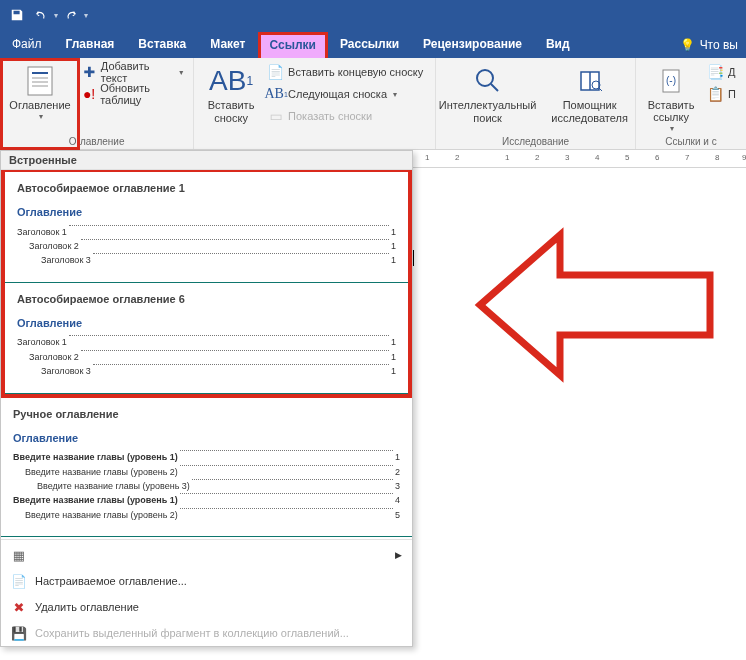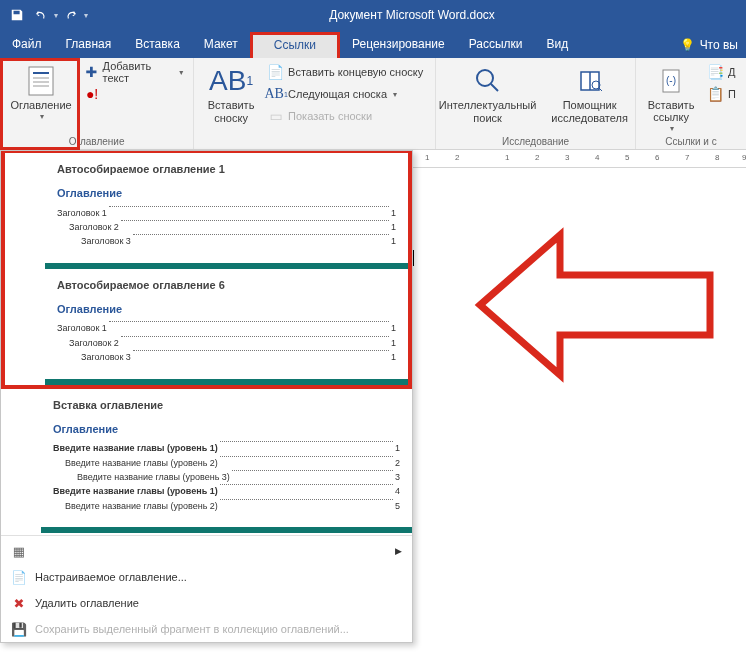--- a/index.html
+++ b/index.html
@@ -3,23 +3,23 @@
 <meta charset="utf-8">
 <style>
   * { box-sizing: border-box; margin: 0; padding: 0; font-family: "Segoe UI", Tahoma, sans-serif; }
   body { width: 746px; height: 660px; overflow: hidden; background: #fff; position: relative; }
   .titlebar { background: #2b579a; height: 30px; display: flex; align-items: center; color: #fff; font-size: 12px; }
   .qat { display: flex; align-items: center; gap: 2px; padding-left: 6px; }
   .qat .qicon { width: 22px; height: 22px; display: flex; align-items: center; justify-content: center; color:#fff; }
   .qat .qarrow { font-size: 8px; opacity: .7; }
   .titlebar .title { flex: 1; text-align: center; font-size: 12px; padding-right: 10px; }
   .tabrow { background: #2b579a; height: 28px; display: flex; align-items: flex-end; color:#fff; font-size: 12px; }
-  .tab { padding: 6px 12px 7px; cursor: default; }
+  .tab { padding: 6px 12px 7px; cursor: default; font-weight: bold; }
   .tab.file { background: #2b579a; font-weight: 400; }
-  .tab.active { background: #e5e5e5; color: #2b579a; border: 3px solid #d9291c; border-bottom: none; margin-bottom: -1px; padding: 3px 21px 7px; }
+  .tab.active { background: #f0abfc; color: #2b579a; border: 3px solid #d9291c; border-bottom: none; margin-bottom: -1px; padding: 3px 9px 7px; }
   .tabrow .help { margin-left: auto; padding: 6px 8px; display:flex; align-items:center; gap:4px;}
   .ribbon { background: #f3f3f3; border-bottom: 1px solid #d4d4d4; height: 92px; display: flex; position: relative; }
   .group { display: flex; flex-direction: column; align-items: center; padding: 3px 6px 2px; border-right: 1px solid #e0e0e0; }
   .group .gcontent { display: flex; align-items: flex-start; gap: 4px; flex: 1; }
   .group .glabel { font-size: 10px; color: #666; text-align:center; line-height: 1.1; padding-top:1px;}
   .bigbtn { display: flex; flex-direction: column; align-items: center; justify-content: flex-start; width: 68px; height: 72px; font-size: 11px; color:#3b3b3b; text-align:center; padding-top:4px;}
   .bigbtn .bigicon { width: 32px; height: 32px; display:flex; align-items:center; justify-content:center; font-size: 28px; color:#2b579a; margin-bottom: 2px;}
   .bigbtn .blabel { line-height: 1.15; }
   .smallrow { display: flex; align-items: center; gap: 4px; font-size: 11px; color:#3b3b3b; height: 22px; padding: 0 4px;}
   .smallrow.disabled { color:#b0b0b0; }
@@ -28,21 +28,21 @@
   .highlight-red { border: 3px solid #d9291c; }
   .oglav-btn { position: absolute; left:0; top:0; width:80px; height:92px; }
   .ruler { height: 18px; background:#fff; border-bottom:1px solid #d4d4d4; font-size:8px; color:#666; position:relative; padding-left: 413px; overflow:hidden;}
   .ruler .num { position:absolute; top:3px; font-size:8px; }
   .doc-area { position:absolute; left:413px; top:168px; right:0; bottom:0; background:#fff; }
   .cursor { position:absolute; left:0; top:82px; width:1px; height:16px; background:#000; }
   
   .toc-panel { position:absolute; left:0; top:150px; width:413px; background:#fff; border:1px solid #c6c6c6; box-shadow: 3px 3px 6px rgba(0,0,0,.2); z-index:10; }
   .toc-section-hdr { background:#f0f0f0; padding:3px 8px; font-size:11px; font-weight:600; color:#444; border-bottom:1px solid #e0e0e0;}
   .toc-red-wrap { border:4px solid #d9291c; border-top-width: 2px; }
-  .toc-item { padding: 10px 12px 14px; border-bottom:6px solid #0f766e;margin-left:40px; }
+  .toc-item { padding: 10px 12px 14px; border-bottom:1px solid #0f766e; }
   .toc-item-title { font-size:11px; font-weight:600; color:#444; margin-bottom:10px; }
   .toc-preview { font-size:9px; line-height:1.6; }
   .toc-preview .heading { color:#2b579a; font-size:11px; font-weight:600; margin-bottom:3px; }
   .toc-line { display:flex; align-items:flex-start; white-space:nowrap; color:#333;}
   .toc-line.l1 { padding-left: 0;} 
   .toc-line.l2 { padding-left: 12px;} 
   .toc-line.l3 { padding-left: 24px;} 
   .toc-line .label { }
   .toc-line .dots { flex:1; border-bottom: 1px dotted #777; margin: 0 2px 2px; height: 1px;}
   .toc-line .pg {}
@@ -71,31 +71,30 @@
         </svg>
     </div>
     <span class="qarrow">▾</span>
     <div class="qicon">
       <svg width="14" height="14" viewBox="0 0 16 16">
           <path fill="none" stroke="#fff" stroke-width="1.3" d="M5 12a5 5 0 0 1 5-7l3 2m0 0-2-3m2 3-3 2"></path>
         </svg>
     </div>
     <span class="qarrow">▾</span>
   </div>
-  <div class="title">Документ Microsoft Word.docx</div>
 </div>
 
 <div class="tabrow">
   <div class="tab file">Файл</div>
   <div class="tab">Главная</div>
   <div class="tab">Вставка</div>
   <div class="tab">Макет</div>
   <div class="tab active">Ссылки</div>
+  <div class="tab">Рассылки</div>
   <div class="tab">Рецензирование</div>
-  <div class="tab">Рассылки</div>
   <div class="tab">Вид</div>
   <div class="help">
     <span>💡</span>
     <span>Что вы</span>
   </div>
 </div>
 
 <div class="ribbon">
   <div class="oglav-btn highlight-red"></div>
 
@@ -115,20 +114,21 @@
         <span class="ddarrow">▾</span>
       </div>
       <div>
         <div class="smallrow">
           <span class="smallicon">✚</span>
           <span>Добавить текст</span>
           <span class="ddarrow">▾</span>
         </div>
         <div class="smallrow">
           <span class="smallicon" style="color:#c00;">●!</span>
+          <span>Обновить таблицу</span>
         </div>
       </div>
     </div>
     <div class="glabel">Оглавление</div>
   </div>
 
   <div class="group" style="width:244px;">
     <div class="gcontent">
       <div class="bigbtn" style="width:58px;">
         <div class="bigicon" style="font-family:'Times New Roman',serif;font-weight:400;">
@@ -226,20 +226,21 @@
   <div class="cursor"></div>
 </div>
 
 <div class="big-arrow">
   <svg width="280" height="160" viewBox="0 0 280 160">
     <path d="M 30 80 L 110 10 L 110 50 L 260 50 L 260 110 L 110 110 L 110 150 Z" fill="none" stroke="#d9291c" stroke-width="7" stroke-linejoin="miter"></path>
   </svg>
 </div>
 
 <div class="toc-panel">
+  <div class="toc-section-hdr">Встроенные</div>
 
   <div class="toc-red-wrap">
     <div class="toc-item">
       <div class="toc-item-title">Автособираемое оглавление 1</div>
       <div class="toc-preview">
         <div class="heading">Оглавление</div>
         <div id="auto1-lines">
             <div class="toc-line l1">
               <span class="label">Заголовок 1</span>
               <span class="dots"></span>
@@ -277,21 +278,21 @@
               <span class="label">Заголовок 3</span>
               <span class="dots"></span>
               <span class="pg">1</span>
             </div>
           </div>
       </div>
     </div>
   </div>
 
   <div class="toc-item">
-    <div class="toc-item-title">Вставка оглавление</div>
+    <div class="toc-item-title">Ручное оглавление</div>
     <div class="toc-preview">
       <div class="heading">Оглавление</div>
       <div id="manual-lines">
           <div class="toc-line l1 bold">
             <span class="label">Введите название главы (уровень 1)</span>
             <span class="dots"></span>
             <span class="pg">1</span>
           </div>
           <div class="toc-line l2">
             <span class="label">Введите название главы (уровень 2)</span>

